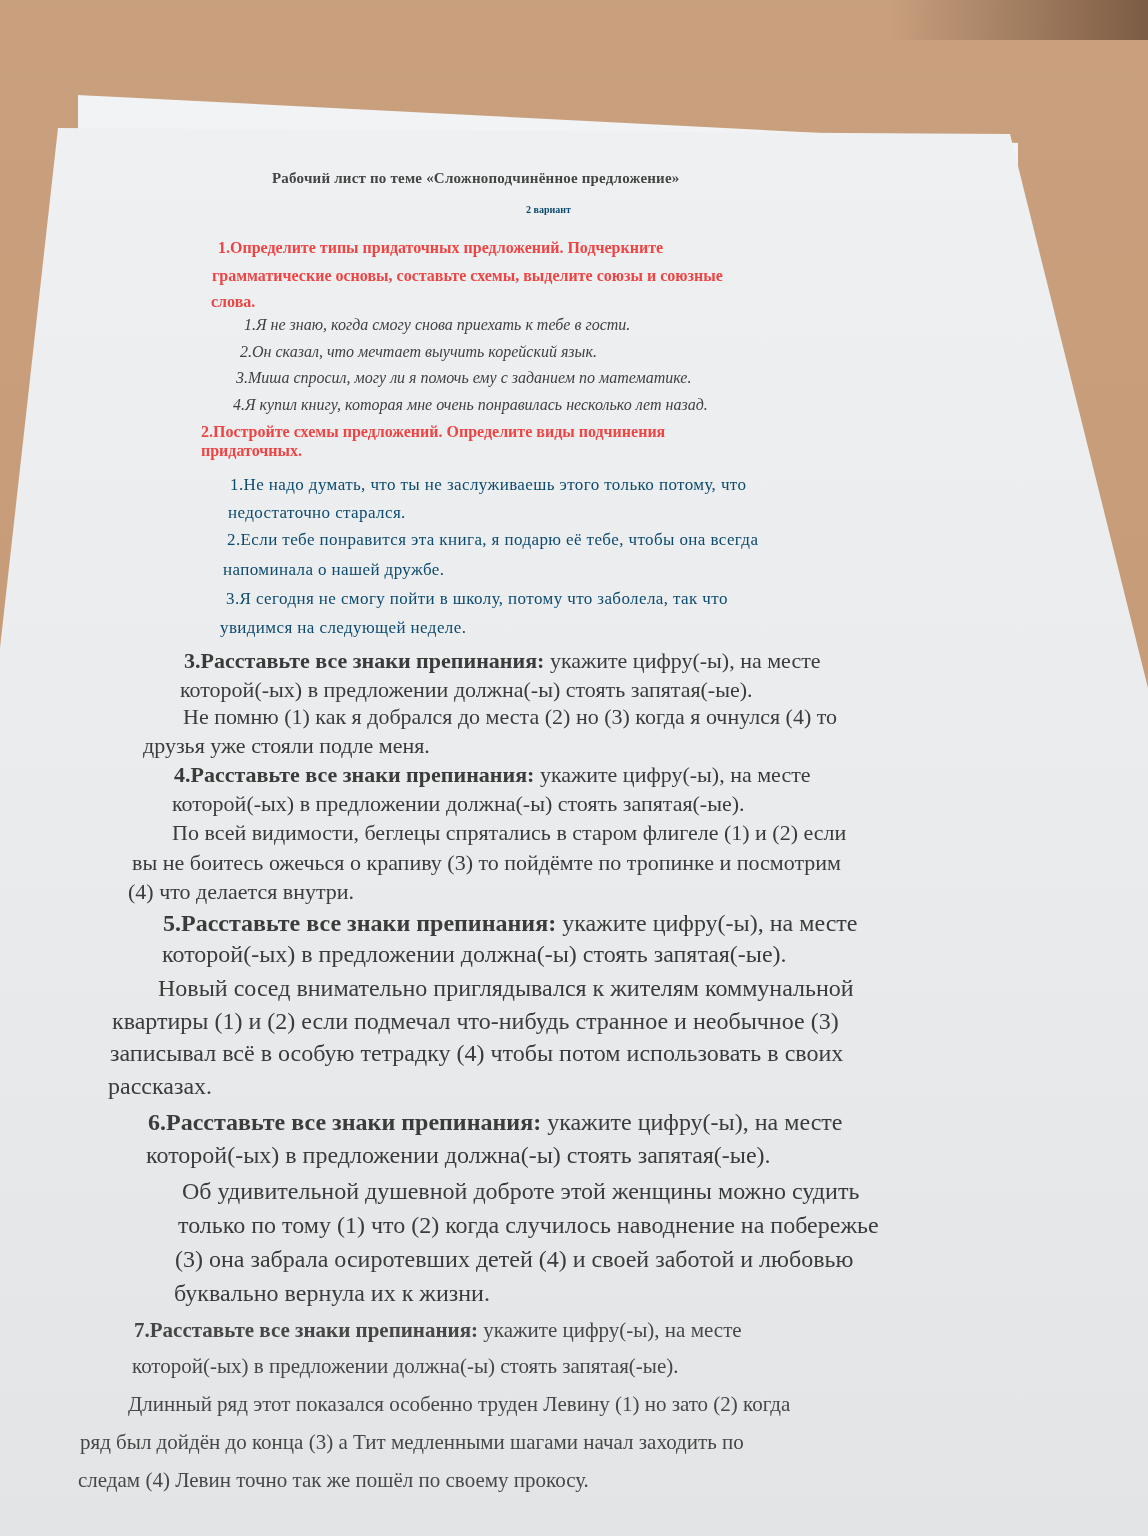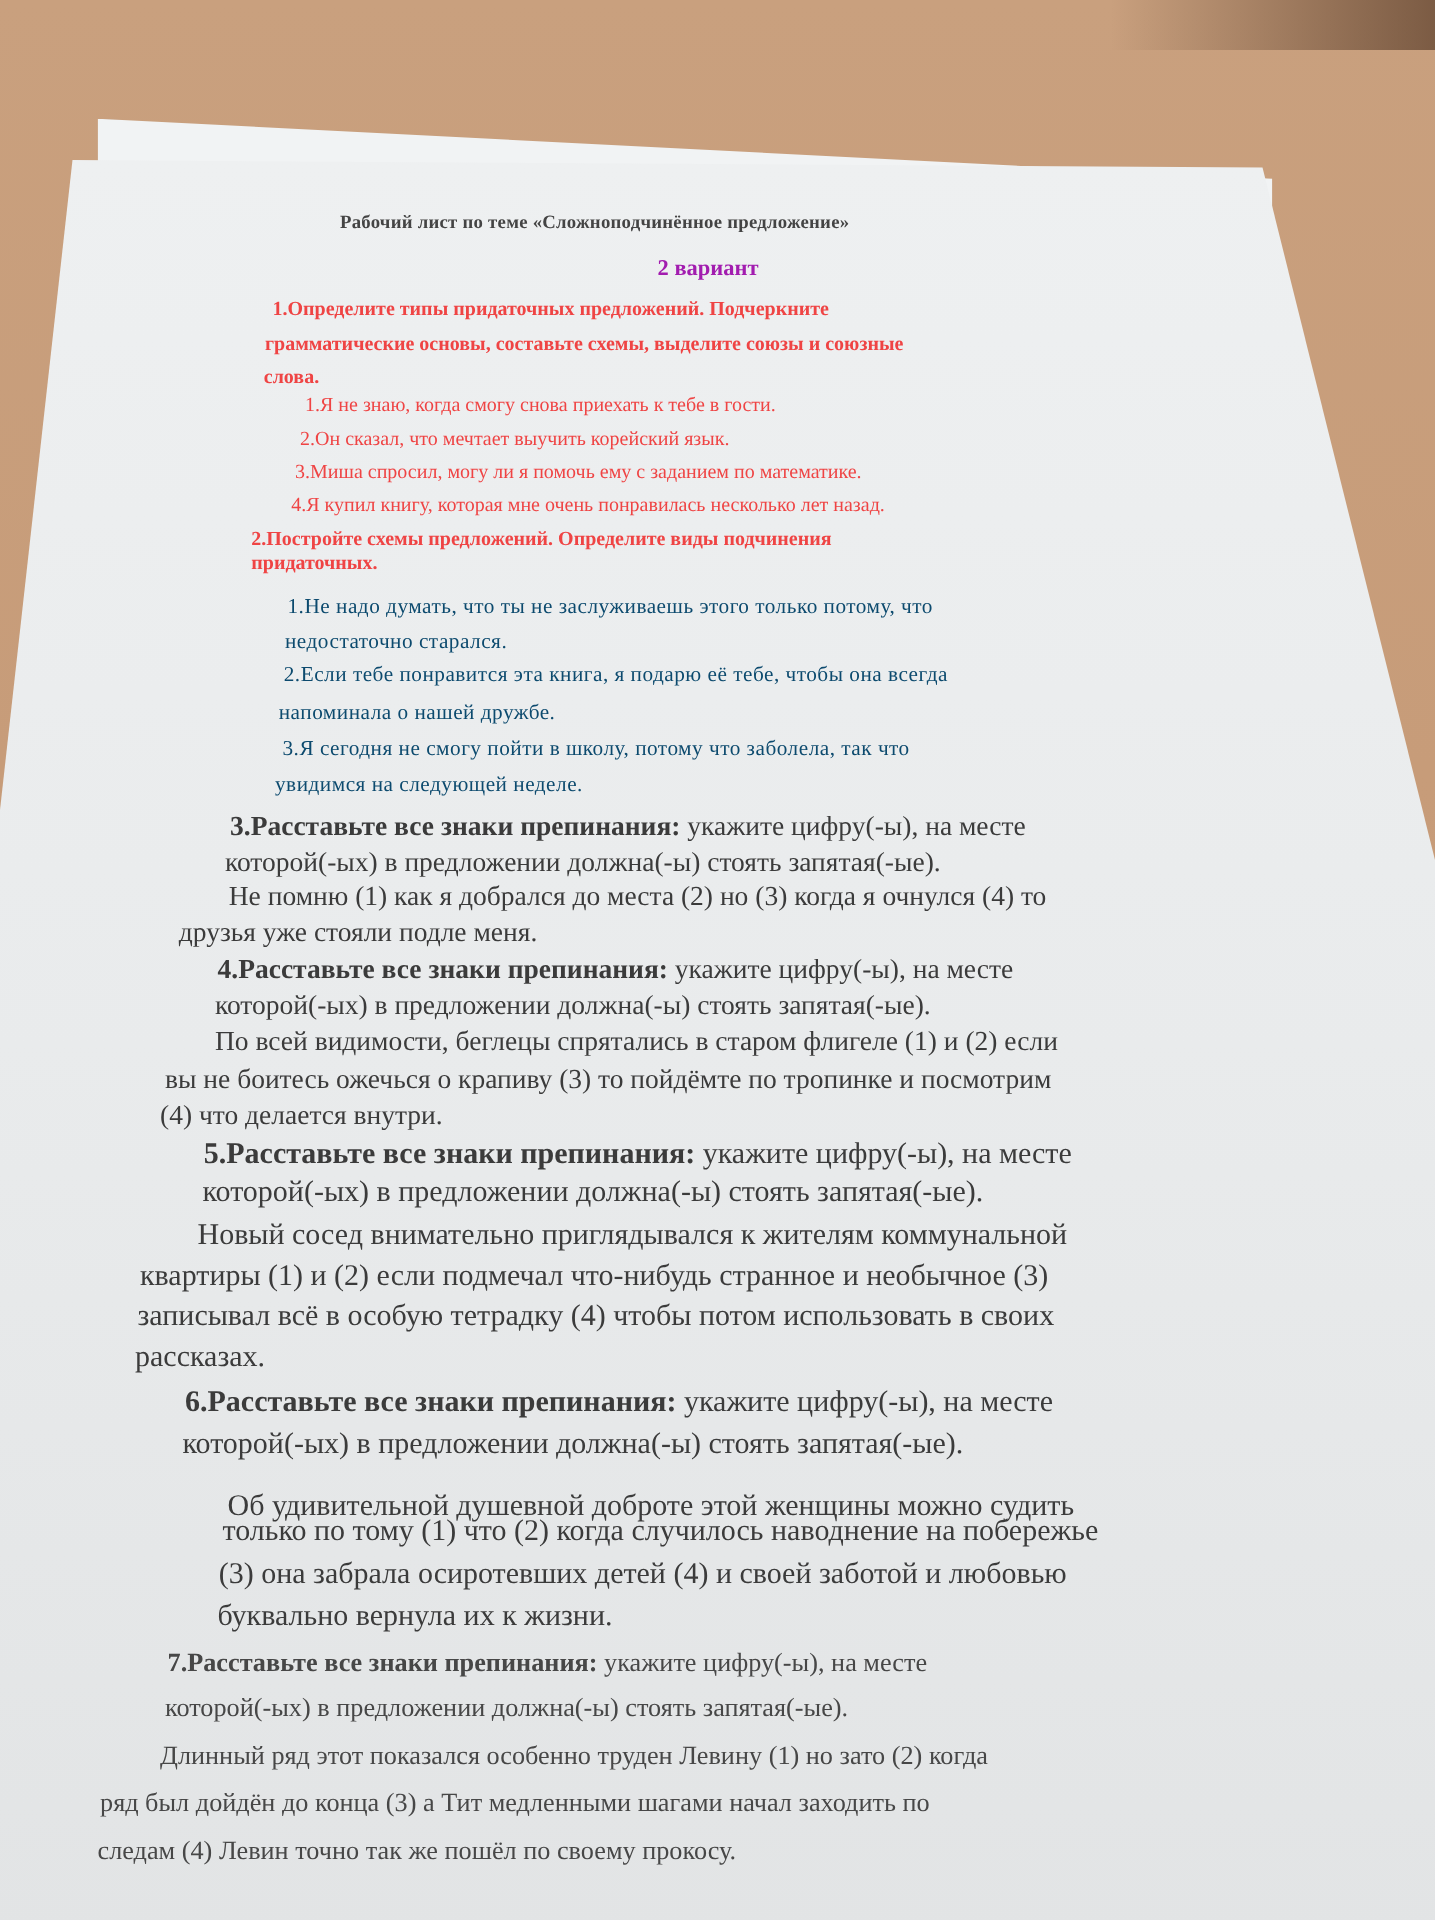--- a/index.html
+++ b/index.html
@@ -19,23 +19,23 @@
     box-shadow:0 0 4px rgba(0,0,0,.15);
   }
   .sheet {
     position:absolute; left:0; top:128px; width:1148px; height:1420px;
     background:linear-gradient(180deg,#eef0f1 0%,#e9ebec 50%,#e2e4e5 100%);
     clip-path:polygon(58px 0, 1010px 6px, 1148px 560px, 1148px 100%, 0 100%, 0 520px);
   }
   .content { position:absolute; left:0; top:0; width:1148px; height:1536px; color:#3a3a3a; }
   .line { position:absolute; white-space:nowrap; }
   .title { font-weight:bold; font-size:15px; color:#444; letter-spacing:.2px; }
-  .variant { font-weight:bold; font-size:18px; color:#a21caf; }
+  .variant { font-weight:bold; font-size:10px; color:#0c4a6e; }
   .task-b { font-weight:bold; font-size:16px; color:#ef4444; }
-  .s1 { font-size:16px; color:#ef4444; }
+  .s1 { font-size:16px; color:#404040;font-style:italic; }
   .s2 { font-size:17px; color:#0c4a6e; letter-spacing:.4px; }
   .big { font-size:22px; color:#3b3b3b; }
   .big b { font-weight:bold; }
   .bigger { font-size:24px; color:#3b3b3b; }
   .biggest { font-size:21px; color:#474747; }
 </style>
 </head>
 <body>
 
 <div class="desk-shade"></div>
@@ -88,21 +88,21 @@
     <div class="line bigger" style="left:162px;top:941px;">которой(-ых) в предложении должна(-ы) стоять запятая(-ые).</div>
     <div class="line bigger" style="left:158px;top:975px;">Новый сосед внимательно приглядывался к жителям коммунальной</div>
     <div class="line bigger" style="left:112px;top:1008px;">квартиры (1) и (2) если подмечал что-нибудь странное и необычное (3)</div>
     <div class="line bigger" style="left:110px;top:1040px;">записывал всё в особую тетрадку (4) чтобы потом использовать в своих</div>
     <div class="line bigger" style="left:108px;top:1073px;">рассказах.</div>
   </div>
 
   <div>
     <div class="line bigger" style="left:148px;top:1109px;"><b>6.Расставьте все знаки препинания:</b><span> укажите цифру(-ы), на месте</span></div>
     <div class="line bigger" style="left:146px;top:1142px;">которой(-ых) в предложении должна(-ы) стоять запятая(-ые).</div>
-    <div class="line bigger" style="left:182px;top:1178px;margin-top:14px;">Об удивительной душевной доброте этой женщины можно судить</div>
+    <div class="line bigger" style="left:182px;top:1178px;">Об удивительной душевной доброте этой женщины можно судить</div>
     <div class="line bigger" style="left:178px;top:1212px;">только по тому (1) что (2) когда случилось наводнение на побережье</div>
     <div class="line bigger" style="left:175px;top:1246px;text-align:center;">(3) она забрала осиротевших детей (4) и своей заботой и любовью</div>
     <div class="line bigger" style="left:174px;top:1280px;">буквально вернула их к жизни.</div>
   </div>
 
   <div>
     <div class="line biggest" style="left:134px;top:1318px;"><b>7.Расставьте все знаки препинания:</b><span> укажите цифру(-ы), на месте</span></div>
     <div class="line biggest" style="left:132px;top:1354px;">которой(-ых) в предложении должна(-ы) стоять запятая(-ые).</div>
     <div class="line biggest" style="left:128px;top:1392px;">Длинный ряд этот показался особенно труден Левину (1) но зато (2) когда</div>
     <div class="line biggest" style="left:80px;top:1430px;">ряд был дойдён до конца (3) а Тит медленными шагами начал заходить по</div>

